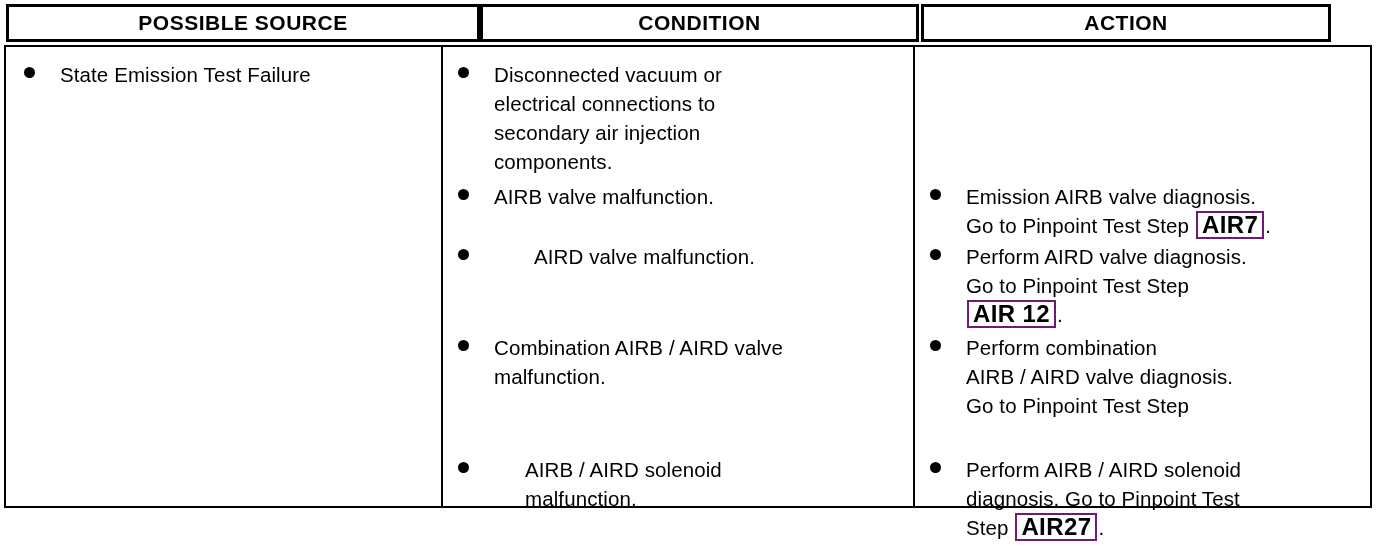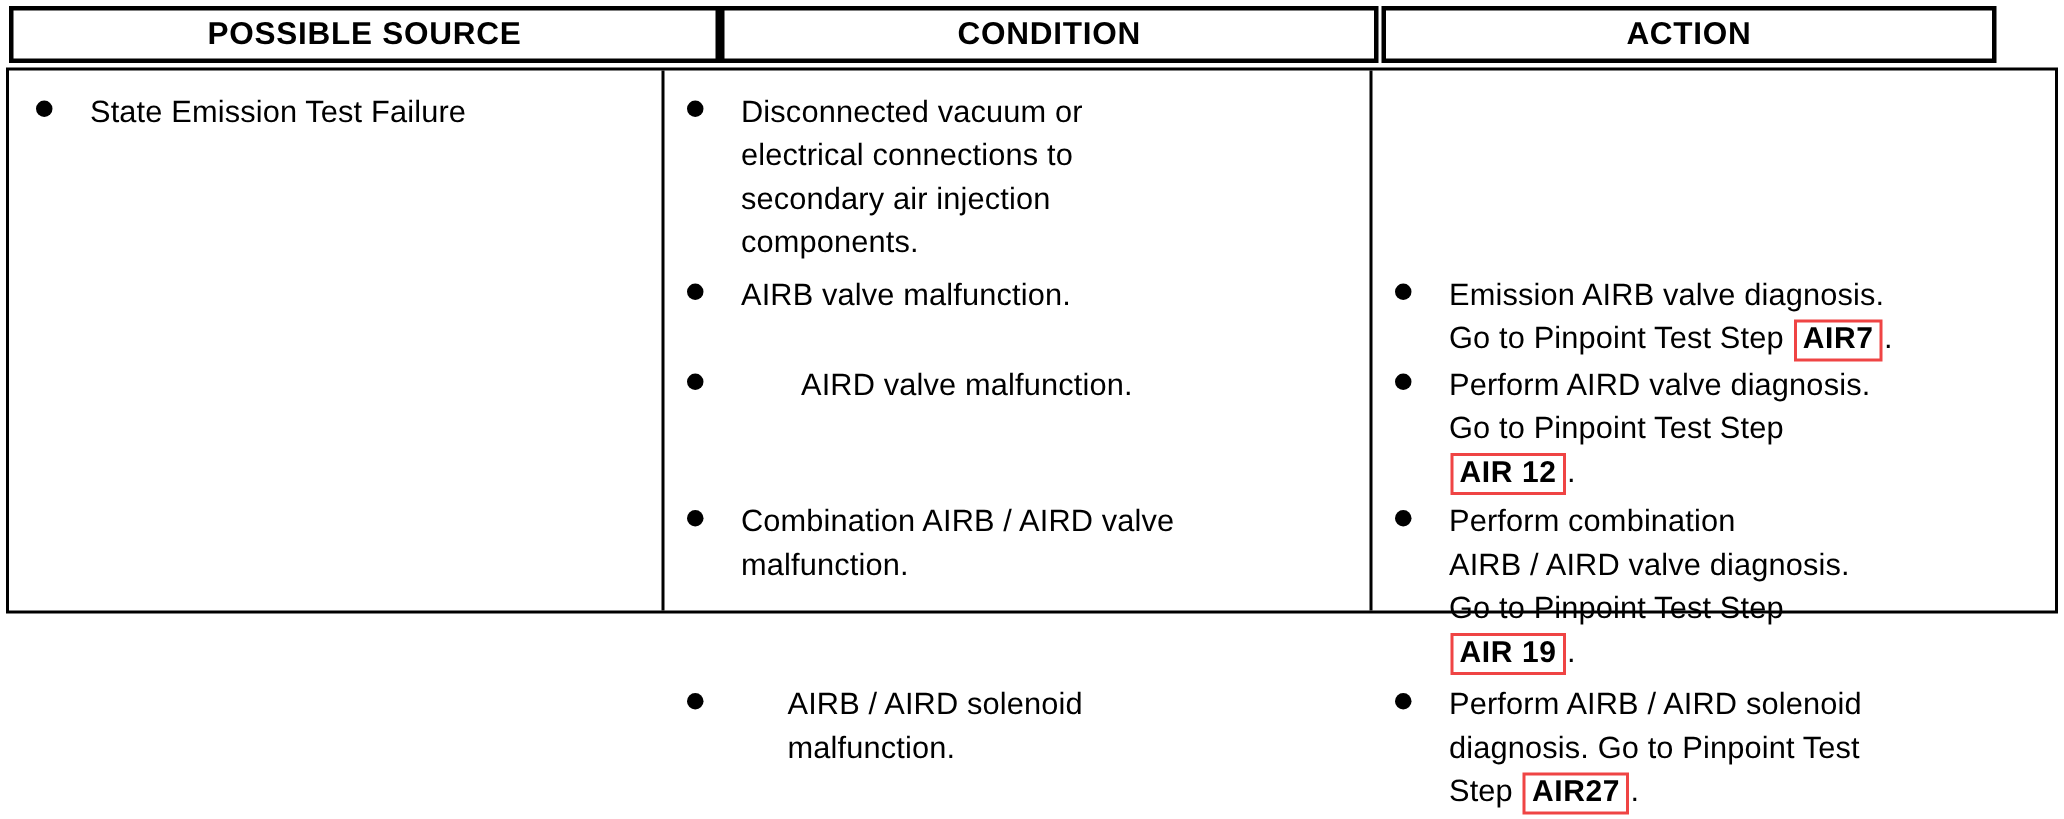--- a/index.html
+++ b/index.html
@@ -48,21 +48,21 @@
     font-weight: bold;
     letter-spacing: 0.5px;
   }
 
   
   .body-row {
     position: absolute;
     left: 4px;
     top: 45px;
     width: 1368px;
-    height: 364px;
+    height: 463px;
     border: 2px solid #000;
     box-sizing: border-box;
     display: flex;
     background: #fff;
   }
   .bcell {
     box-sizing: border-box;
     position: relative;
     height: 100%;
   }
@@ -105,24 +105,24 @@
   
   .ai-0 { left: 15px; top: 13px; width: 430px; }
   .ai-1 { left: 15px; top: 135px; width: 430px; }
   .ai-2 { left: 15px; top: 195px; width: 430px; }
   .ai-3 { left: 15px; top: 286px; width: 430px; }
   .ai-4 { left: 15px; top: 408px; width: 430px; }
 
   
   .step-code {
     display: inline-block;
-    border: 2px solid #ef4444;
+    border: 2px solid #701a75;
     padding: 0px 4px 1px 4px;
     font-weight: bold;
-    font-size: 20px;
+    font-size: 24px;
     line-height: 23px;
     letter-spacing: 0.4px;
     vertical-align: baseline;
     margin: 0 1px;
   }
   .rich {
     margin-left: 25px;
     font-size: 20.5px;
     line-height: 29px;
     letter-spacing: 0.1px;
@@ -198,21 +198,20 @@
             <span class="ln">Go to Pinpoint Test Step</span>
             <span class="ln"><span class="step-code">AIR 12</span>.</span>
           </span>
       </div>
       <div class="bullet-item ai-3">
         <span class="bullet-dot"></span>
         <span class="rich">
             <span class="ln">Perform combination</span>
             <span class="ln">AIRB / AIRD valve diagnosis.</span>
             <span class="ln">Go to Pinpoint Test Step</span>
-            <span class="ln"><span class="step-code">AIR 19</span>.</span>
           </span>
       </div>
       <div class="bullet-item ai-4">
         <span class="bullet-dot"></span>
         <span class="rich">
             <span class="ln">Perform AIRB / AIRD solenoid</span>
             <span class="ln">diagnosis. Go to Pinpoint Test</span>
             <span class="ln">Step <span class="step-code">AIR27</span>.</span>
           </span>
       </div>

